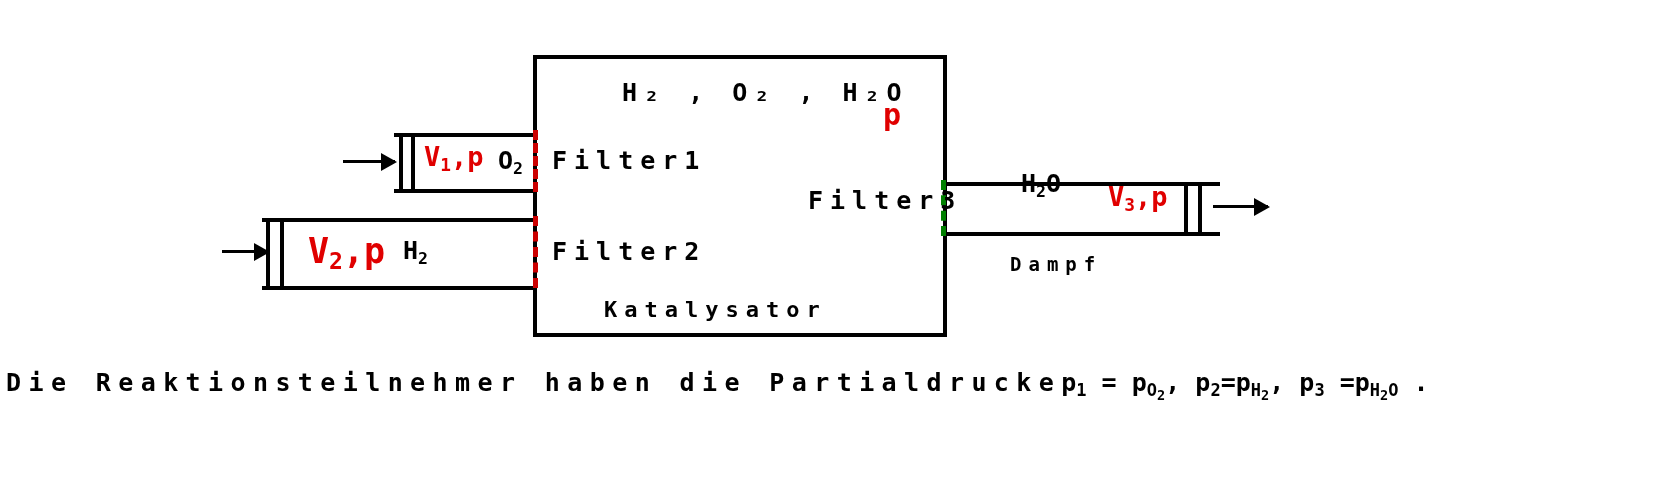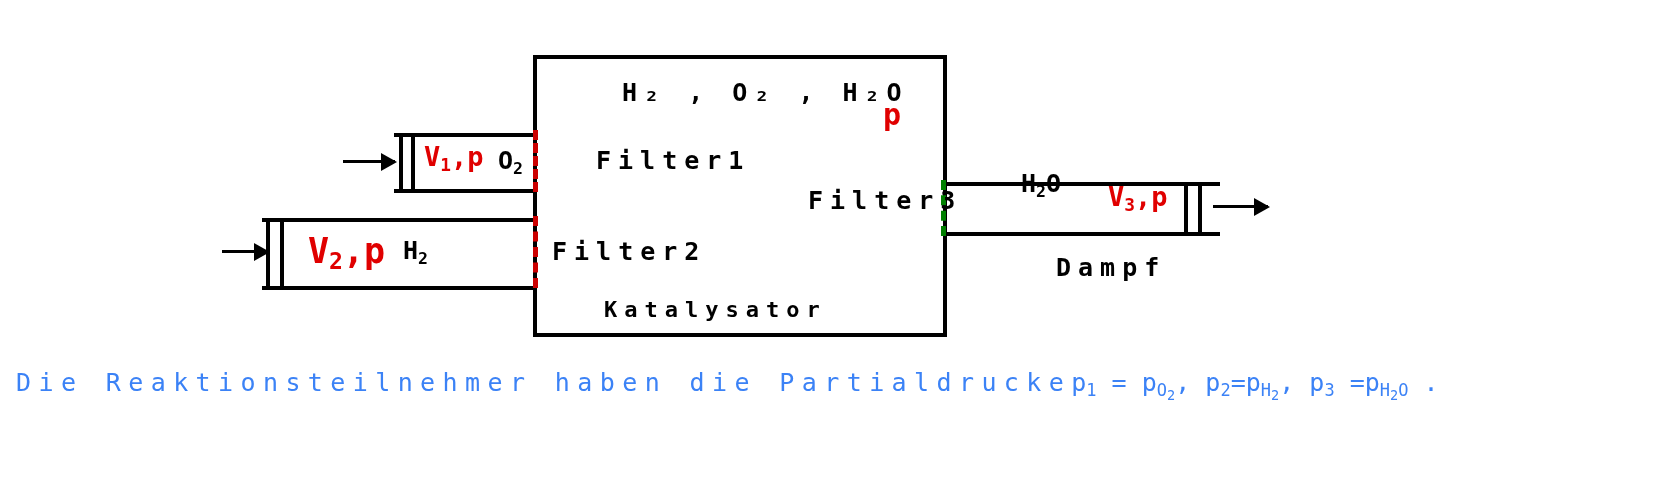--- a/index.html
+++ b/index.html
@@ -78,28 +78,28 @@
   .lbl.tracked { letter-spacing: 7px; }
   .lbl sub {
     font-size: 0.66em;
     vertical-align: -0.28em;
     letter-spacing: 0;
     font-weight: bold;
   }
 
   .caption {
     position: absolute;
-    left: 16px;
+    left: 6px;
     top: 368px;
     font-family: "DejaVu Sans Mono", monospace;
-    font-weight: normal;
+    font-weight: bold;
     font-size: 25px;
     letter-spacing: 7.4px;
     white-space: nowrap;
-    color: #3b82f6;
+    color: #000000;
   }
   .caption .formula {
     letter-spacing: 0px;
     font-size: 25px;
   }
   .caption .formula sub {
     font-size: 0.68em;
     vertical-align: -0.3em;
   }
   .caption .formula sub sub {
@@ -131,21 +131,21 @@
   <div class="line-h" style="left:944px; top:182px; width:276px;"></div>
   <div class="line-h" style="left:944px; top:232px; width:276px;"></div>
   <div class="piston" style="left:1184px; top:182px; width:18px; height:54px;"></div>
   <div class="arrow" style="left:1213px; top:205px; width:55px;"></div>
   <div class="dash-v green" style="left:941px; top:180px; height:56px;"></div>
 
   <span class="lbl tracked" style="left:622px; top:80px; font-size:25px;">H₂ , O₂ , H₂O</span>
 
   <span class="lbl red" style="left:883px; top:100px; font-size:30px;">p</span>
 
-  <span class="lbl tracked" style="left:552px; top:148px; font-size:25px;margin-left:44px;">Filter1</span>
+  <span class="lbl tracked" style="left:552px; top:148px; font-size:25px;">Filter1</span>
 
   <span class="lbl tracked" style="left:552px; top:239px; font-size:25px;">Filter2</span>
 
   <span class="lbl tracked" style="left:808px; top:188px; font-size:25px;">Filter3</span>
 
   <span class="lbl tracked" style="left:604px; top:299px; font-size:22px;">Katalysator</span>
 
   <span class="lbl red" style="left:424px; top:143px; font-size:27px;">
     <span>V</span><sub>1</sub><span>,</span><span>p</span>
   </span>
@@ -163,19 +163,19 @@
   </span>
 
   <span class="lbl" style="left:1013px; top:171px; font-size:25px;margin-left:8px;">
     <span>H</span><sub>2</sub><span>O</span>
   </span>
 
   <span class="lbl red" style="left:1108px; top:183px; font-size:27px;">
     <span>V</span><sub>3</sub><span>,</span><span>p</span>
   </span>
 
-  <span class="lbl tracked" style="left:1056px; top:255px; font-size:25px;">Dampf</span>
+  <span class="lbl tracked" style="left:1010px; top:255px; font-size:19px;">Dampf</span>
 
   <div class="caption">
     <span>Die Reaktionsteilnehmer haben die Partialdrucke</span><span class="formula"><span>p</span><sub>1</sub>&nbsp;<span>=</span>&nbsp;<span>p</span><sub><span>O</span><sub>2</sub></sub><span>,</span>&nbsp;<span>p</span><sub>2</sub><span>=</span><span>p</span><sub><span>H</span><sub>2</sub></sub><span>,</span>&nbsp;<span>p</span><sub>3</sub>&nbsp;<span>=</span><span>p</span><sub><span>H</span><sub>2</sub><span>O</span></sub>&nbsp;<span>.</span></span>
   </div>
 
 </div>
 
 </body></html>

